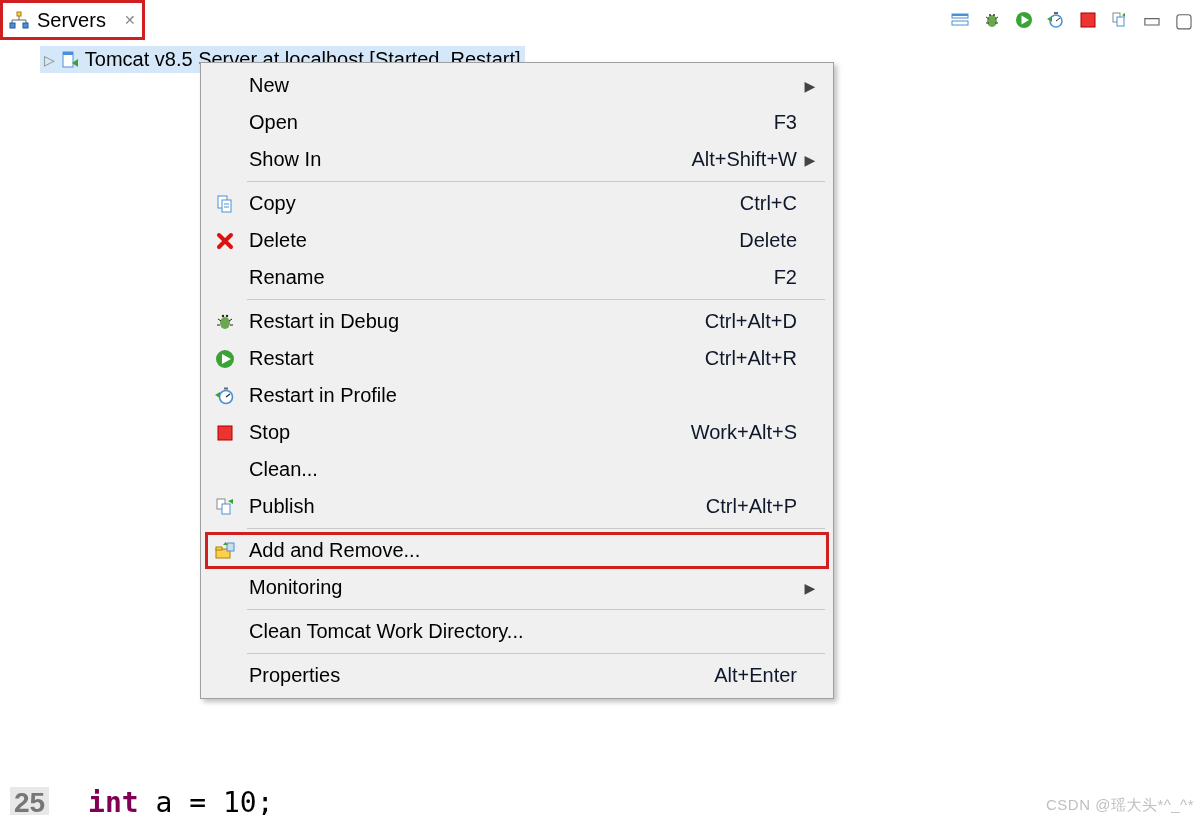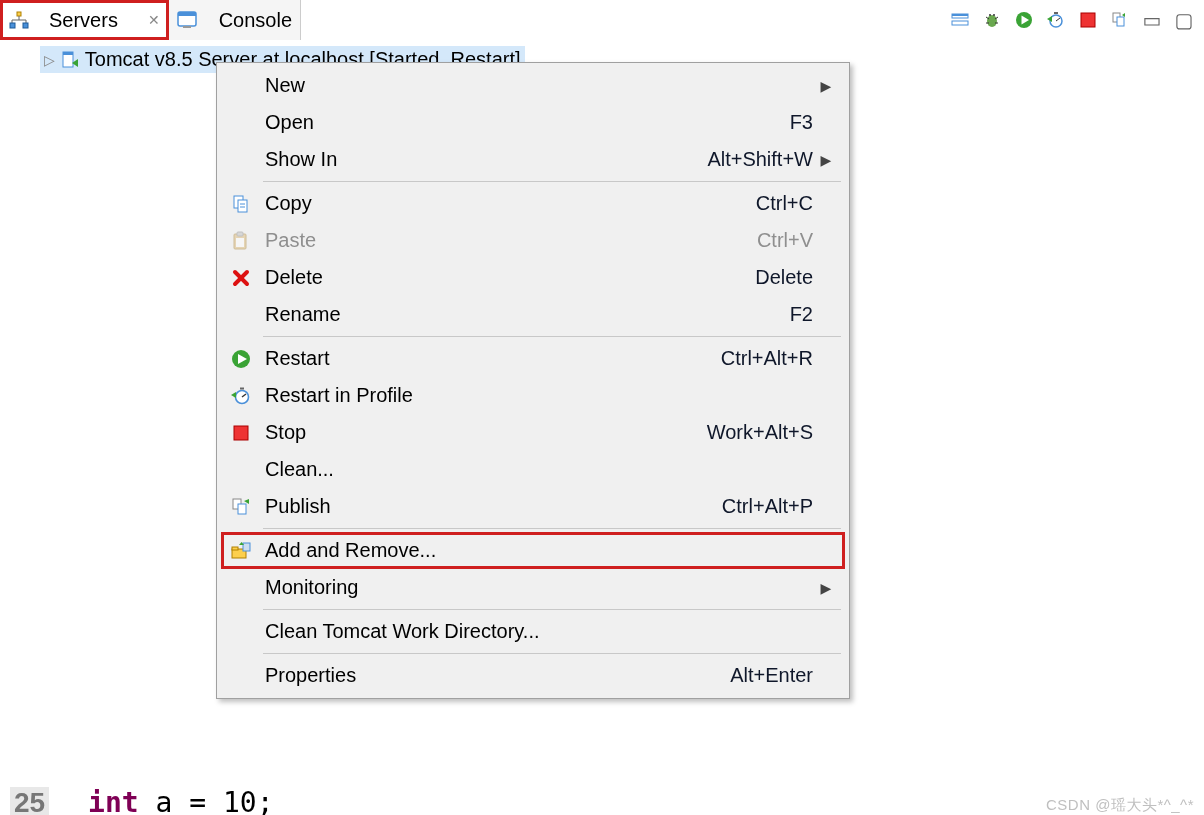--- a/index.html
+++ b/index.html
@@ -18,21 +18,21 @@
   .tabs {
     display: flex;
     align-items: center;
     height: 40px;
     position: relative;
   }
   .tab {
     display: flex;
     align-items: center;
     padding: 4px 8px;
-    gap: 20px;
+    gap: 8px;
     border-right: 1px solid #ccc;
     height: 100%;
   }
   .tab-active {
     background: #fff;
     border-top: 1px solid #ccc;
     border-left: 1px solid #ccc;
     border-bottom: 1px solid #fff;
   }
   .highlight-red {
@@ -60,21 +60,21 @@
     display: flex;
     align-items: center;
     gap: 6px;
     background: #d4e8fa;
     padding: 2px 4px;
     width: fit-content;
   }
   .context-menu {
     position: absolute;
     top: 62px;
-    left: 216px;
+    left: 200px;
     width: 634px;
     background: #f0f0f0;
     border: 1px solid #a0a0a0;
     box-shadow: 3px 3px 5px rgba(0,0,0,0.25);
     padding: 4px 2px;
   }
   .menu-item {
     display: flex;
     align-items: center;
     padding: 3px 12px 3px 6px;
@@ -142,30 +142,20 @@
         <line x1="3" y1="9" x2="3" y2="12" stroke="#666"></line>
         <line x1="17" y1="9" x2="17" y2="12" stroke="#666"></line>
         <rect x="1" y="12" width="5" height="5" fill="#4a90d9" stroke="#1c5a99"></rect>
         <rect x="14" y="12" width="5" height="5" fill="#4a90d9" stroke="#1c5a99"></rect>
       </svg>
     </span>
     <span>Servers</span>
     <span class="close">✕</span>
   </div>
 
-  <div class="tab" style="background:#f5f5f5;">
-    <span class="t-icon">
-      <svg width="22" height="18" viewBox="0 0 22 18">
-        <rect x="1" y="1" width="18" height="14" rx="2" fill="#fff" stroke="#4a90d9" stroke-width="1.5"></rect>
-        <rect x="1" y="1" width="18" height="4" fill="#4a90d9"></rect>
-        <rect x="6" y="15" width="8" height="2" fill="#999"></rect>
-      </svg>
-    </span>
-    <span>Console</span>
-  </div>
 
   <div class="toolbar">
     <span class="t-icon">
       <svg width="18" height="18" viewBox="0 0 18 18">
           <rect x="1" y="3" width="16" height="4" fill="#fff" stroke="#4a90d9"></rect>
           <rect x="1" y="10" width="16" height="4" fill="#fff" stroke="#4a90d9"></rect>
           <rect x="1" y="3" width="16" height="2" fill="#4a90d9"></rect>
         </svg>
     </span>
     <span class="t-icon">
@@ -252,52 +242,56 @@
           <rect x="3" y="2" width="9" height="12" fill="#fff" stroke="#4a90d9"></rect>
           <rect x="7" y="6" width="9" height="12" fill="#fff" stroke="#4a90d9"></rect>
           <line x1="9" y1="10" x2="14" y2="10" stroke="#4a90d9"></line>
           <line x1="9" y1="13" x2="14" y2="13" stroke="#4a90d9"></line>
         </svg>
     </span>
     <span class="mi-label">Copy</span>
     <span class="mi-shortcut">Ctrl+C</span>
     <span class="mi-arrow"></span>
   </div>
-  <div class="menu-item disabled">
-    <span class="mi-icon">
-      <svg width="20" height="20" viewBox="0 0 20 20" opacity="0.45">
-          <rect x="3" y="3" width="12" height="15" rx="1" fill="#d9b36c" stroke="#a88030"></rect>
-          <rect x="6" y="1" width="6" height="4" rx="1" fill="#bbb" stroke="#888"></rect>
-          <rect x="5" y="7" width="8" height="9" fill="#fff"></rect>
-        </svg>
-    </span>
-    <span class="mi-label">Paste</span>
-    <span class="mi-shortcut">Ctrl+V</span>
-    <span class="mi-arrow"></span>
-  </div>
   <div class="menu-item">
     <span class="mi-icon">
       <svg width="20" height="20" viewBox="0 0 20 20">
           <line x1="4" y1="4" x2="16" y2="16" stroke="#d11" stroke-width="4" stroke-linecap="round"></line>
           <line x1="16" y1="4" x2="4" y2="16" stroke="#d11" stroke-width="4" stroke-linecap="round"></line>
         </svg>
     </span>
     <span class="mi-label">Delete</span>
     <span class="mi-shortcut">Delete</span>
     <span class="mi-arrow"></span>
   </div>
   <div class="menu-item">
     <span class="mi-icon"></span>
     <span class="mi-label">Rename</span>
     <span class="mi-shortcut">F2</span>
     <span class="mi-arrow"></span>
   </div>
 
   <div class="sep"></div>
 
+  <div class="menu-item">
+    <span class="mi-icon">
+      <svg width="20" height="20" viewBox="0 0 20 20">
+          <ellipse cx="10" cy="11" rx="5" ry="6" fill="#6aa84f"></ellipse>
+          <line x1="3" y1="7" x2="6" y2="9" stroke="#222"></line>
+          <line x1="17" y1="7" x2="14" y2="9" stroke="#222"></line>
+          <line x1="2" y1="13" x2="5" y2="13" stroke="#222"></line>
+          <line x1="18" y1="13" x2="15" y2="13" stroke="#222"></line>
+          <circle cx="8" cy="4" r="1.2" fill="#222"></circle>
+          <circle cx="12" cy="4" r="1.2" fill="#222"></circle>
+        </svg>
+    </span>
+    <span class="mi-label">Restart in Debug</span>
+    <span class="mi-shortcut">Ctrl+Alt+D</span>
+    <span class="mi-arrow"></span>
+  </div>
   <div class="menu-item">
     <span class="mi-icon">
       <svg width="20" height="20" viewBox="0 0 20 20">
           <circle cx="10" cy="10" r="9" fill="#3aa335"></circle>
           <polygon points="7,5 7,15 16,10" fill="#fff"></polygon>
         </svg>
     </span>
     <span class="mi-label">Restart</span>
     <span class="mi-shortcut">Ctrl+Alt+R</span>
     <span class="mi-arrow"></span>

